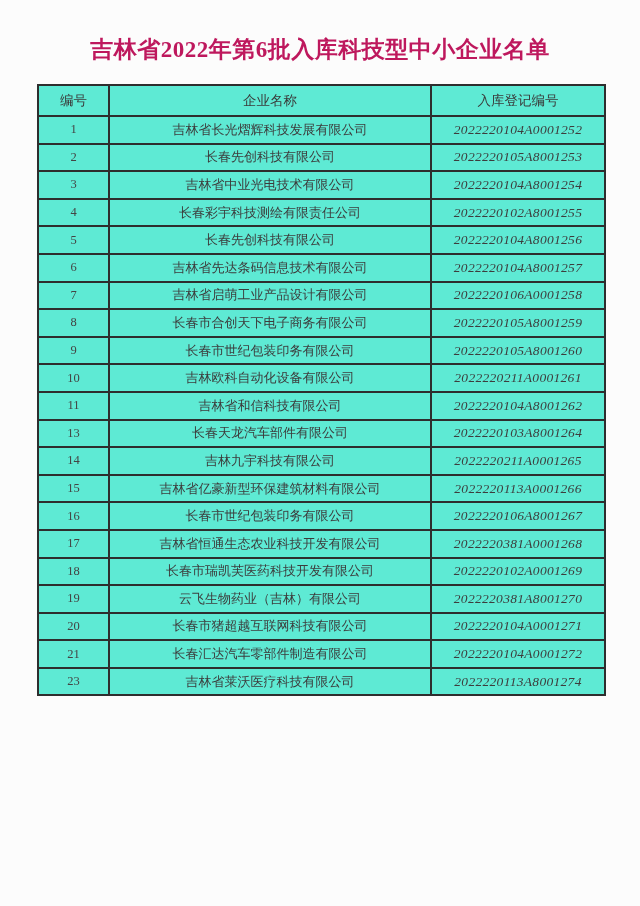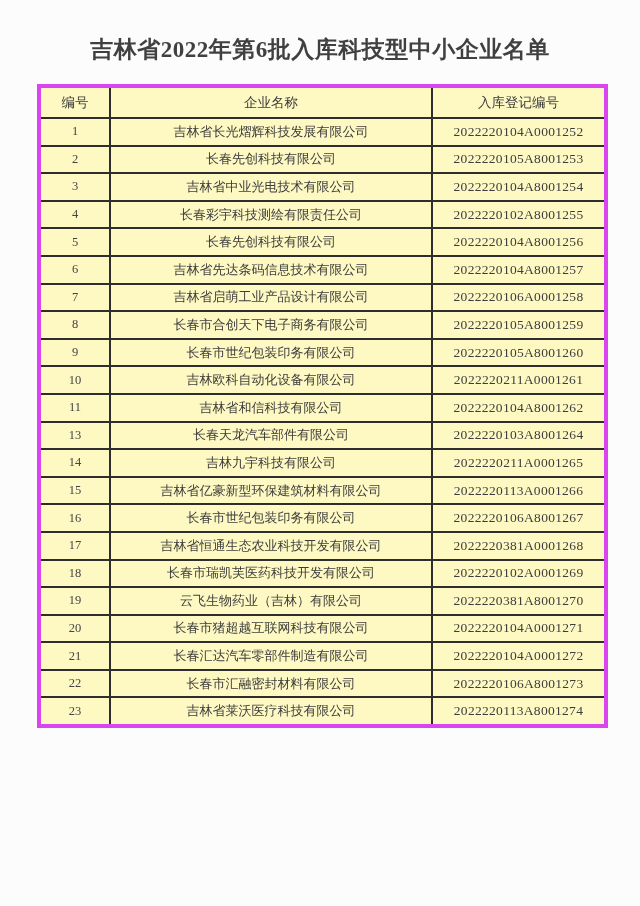--- a/index.html
+++ b/index.html
@@ -26,22 +26,22 @@
     font-size: 23px;
     font-weight: bold;
     letter-spacing: 0.5px;
     font-family: "Liberation Serif", "DejaVu Serif", serif;
   }
   table.roster {
     border-collapse: collapse;
     table-layout: fixed;
     width: 567px;
     margin-left: 37px;
-    background: #fef9c3;
-    border: 4px solid #d946ef;
+    background: #5eead4;
+    border: 1px solid #d946ef;
   }
   th, td {
     border: 2px solid #2e2e2e;
     text-align: center;
     vertical-align: middle;
     padding: 0 4px;
     overflow: hidden;
     white-space: nowrap;
   }
   col.c-no   { width: 71px; }
@@ -59,27 +59,28 @@
     color: #3c3c3c;
   }
   td.col-no {
     font-size: 12.5px;
     color: #444;
   }
   td.col-code {
     font-size: 13.5px;
     letter-spacing: 0.3px;
     color: #3d3d3d;
+    font-style: italic;
   }
 </style>
 </head>
 <body>
 
 <div class="page">
-  <h1 class="title" style="color: #404040;">吉林省2022年第6批入库科技型中小企业名单</h1>
+  <h1 class="title" style="color: #be185d;">吉林省2022年第6批入库科技型中小企业名单</h1>
 
   <table class="roster">
     <colgroup>
       <col class="c-no">
       <col class="c-name">
       <col class="c-code">
     </colgroup>
     <thead>
       <tr>
         <th class="col-no">编号</th>
@@ -182,24 +183,19 @@
     <td class="col-no">20</td>
     <td class="col-name">长春市猪超越互联网科技有限公司</td>
     <td class="col-code">2022220104A0001271</td>
   </tr>
         <tr>
     <td class="col-no">21</td>
     <td class="col-name">长春汇达汽车零部件制造有限公司</td>
     <td class="col-code">2022220104A0001272</td>
   </tr>
         <tr>
-    <td class="col-no">22</td>
-    <td class="col-name">长春市汇融密封材料有限公司</td>
-    <td class="col-code">2022220106A8001273</td>
-  </tr>
-        <tr>
     <td class="col-no">23</td>
     <td class="col-name">吉林省莱沃医疗科技有限公司</td>
     <td class="col-code">2022220113A8001274</td>
   </tr>
       </tbody>
   </table>
 </div>
 
 </body></html>

